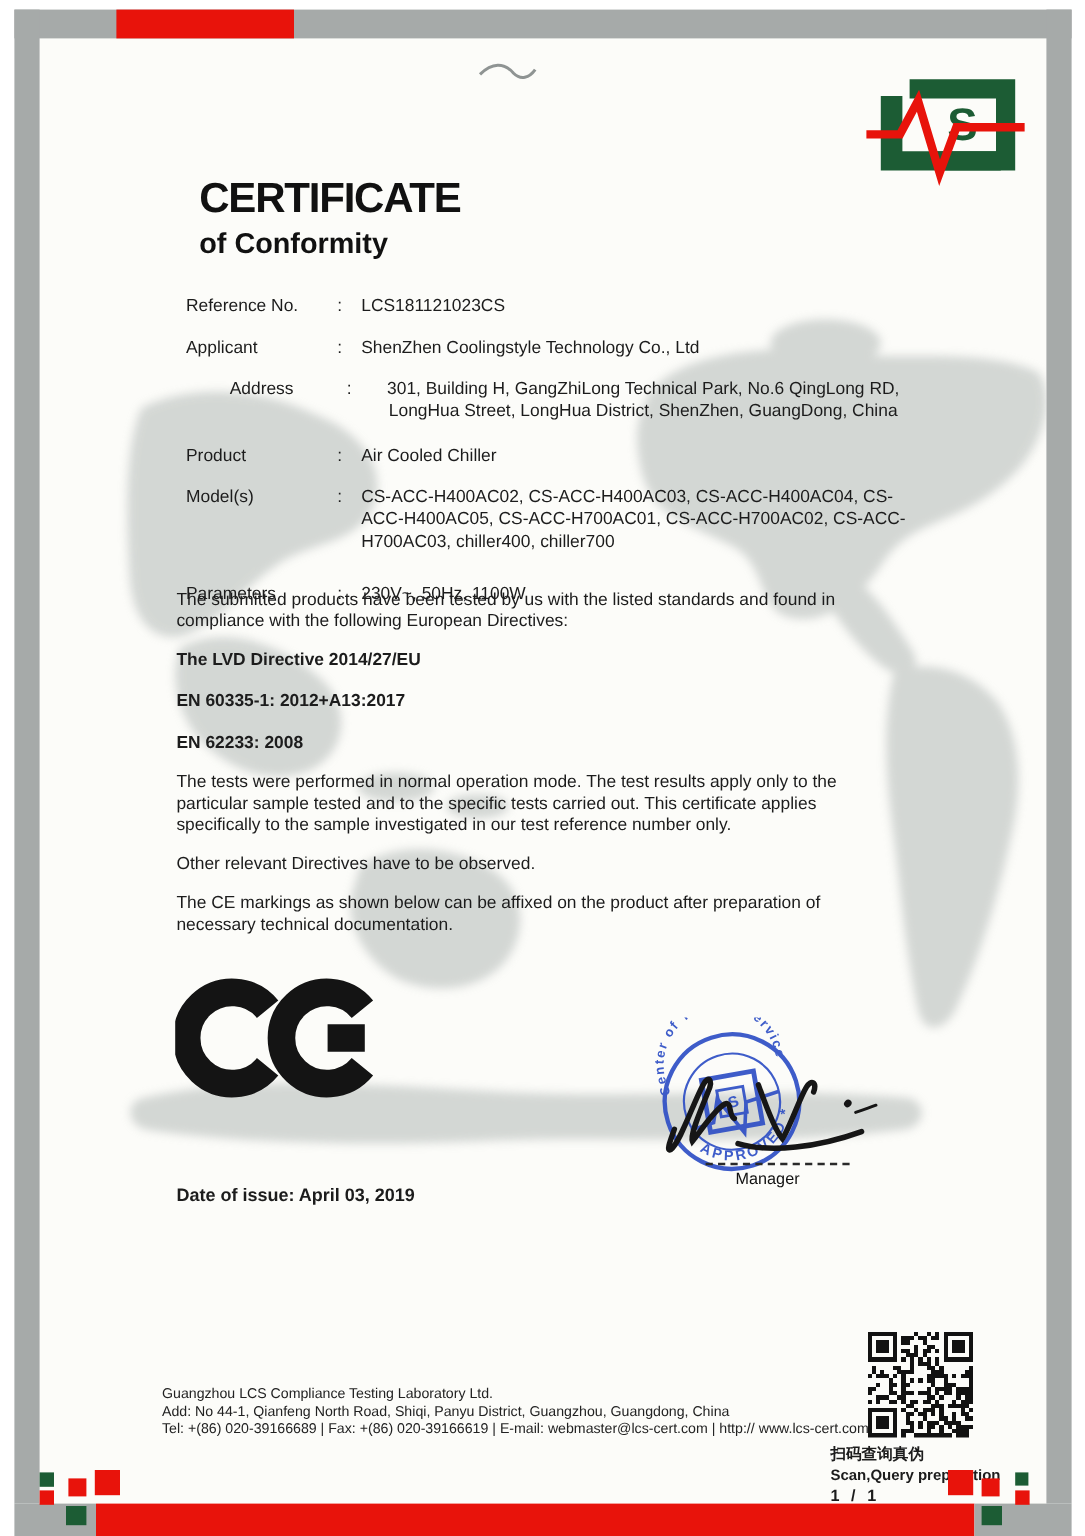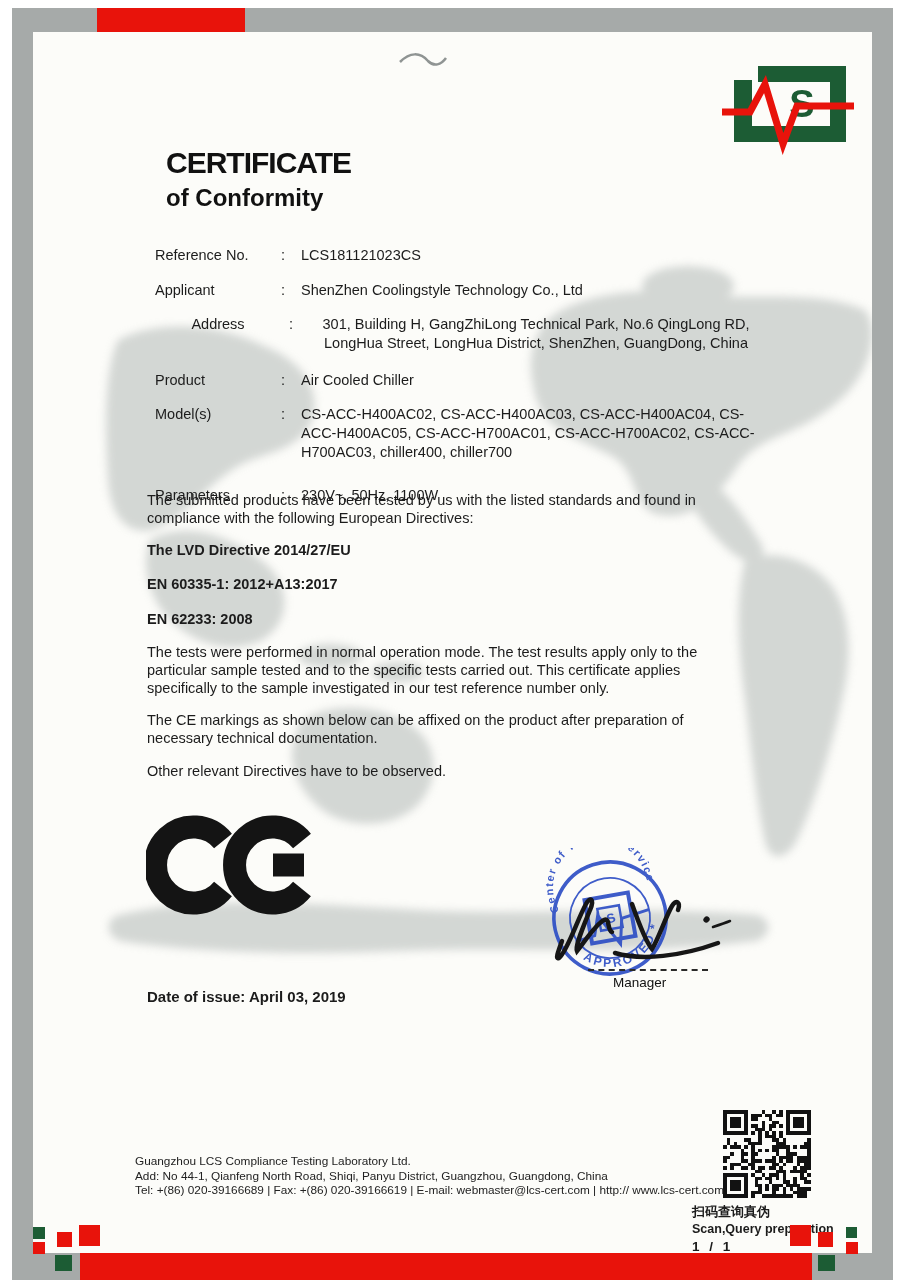--- a/index.html
+++ b/index.html
@@ -6,21 +6,21 @@
   .canvas{position:relative;width:904px;height:1280px;background:#fff;overflow:hidden;
           font-family:"Liberation Sans",sans-serif;color:#1c1c1c;}
   .abs{position:absolute;}
   
   .frame{background:#a6aaa9;}
   .red{background:#e8130b;}
   .green{background:#1c5c34;}
   .page-bg{left:33px;top:32px;width:839px;height:1221px;background:#fcfcf9;}
   
   .title-block{left:166px;top:146px;}
-  .title-main{font-size:30px;font-weight:bold;letter-spacing:-1px;margin:0;color:#111;text-align:right;}
+  .title-main{font-size:35px;font-weight:bold;letter-spacing:-1px;margin:0;color:#111;text-align:right;}
   .title-sub{font-size:24px;font-weight:bold;margin:4px 0 0 0;color:#111;}
   
   .fields{left:155px;top:246px;width:625px;}
   .frow{display:flex;font-weight:normal;font-size:14.5px;line-height:1.32;}
   .frow .lbl{width:126px;flex:none;}
   .frow .col{width:20px;flex:none;}
   .frow .val{width:470px;flex:none;}
   
   .bodytext{left:147px;top:492px;width:598px;font-size:14.5px;line-height:1.22;}
   .bodytext p{margin:0 0 15px 0;}
@@ -119,22 +119,22 @@
       <span class="val">230V~, 50Hz, 1100W</span>
     </div>
   </div>
 
   <div class="abs bodytext">
     <p>The submitted products have been tested by us with the listed standards and found in compliance with the following European Directives:</p>
     <p class="bold">The LVD Directive 2014/27/EU</p>
     <p class="std">EN 60335-1: 2012+A13:2017</p>
     <p class="std" style="margin-bottom:15px;">EN 62233: 2008</p>
     <p>The tests were performed in normal operation mode. The test results apply only to the particular sample tested and to the specific tests carried out. This certificate applies specifically to the sample investigated in our test reference number only.</p>
+    <p>Other relevant Directives have to be observed.</p>
     <p>The CE markings as shown below can be affixed on the product after preparation of necessary technical documentation.</p>
-    <p>Other relevant Directives have to be observed.</p>
   </div>
 
   <svg class="abs" style="left:146px;top:810px;" width="172" height="110" viewBox="0 0 172 110">
     <g stroke="#141414" stroke-width="23" fill="none">
       <path d="M77 31 A38 38 0 1 0 77 79"></path>
       <path d="M156 31 A38 38 0 1 0 156 79"></path>
       <path d="M127 55 H158"></path>
     </g>
   </svg>
 

